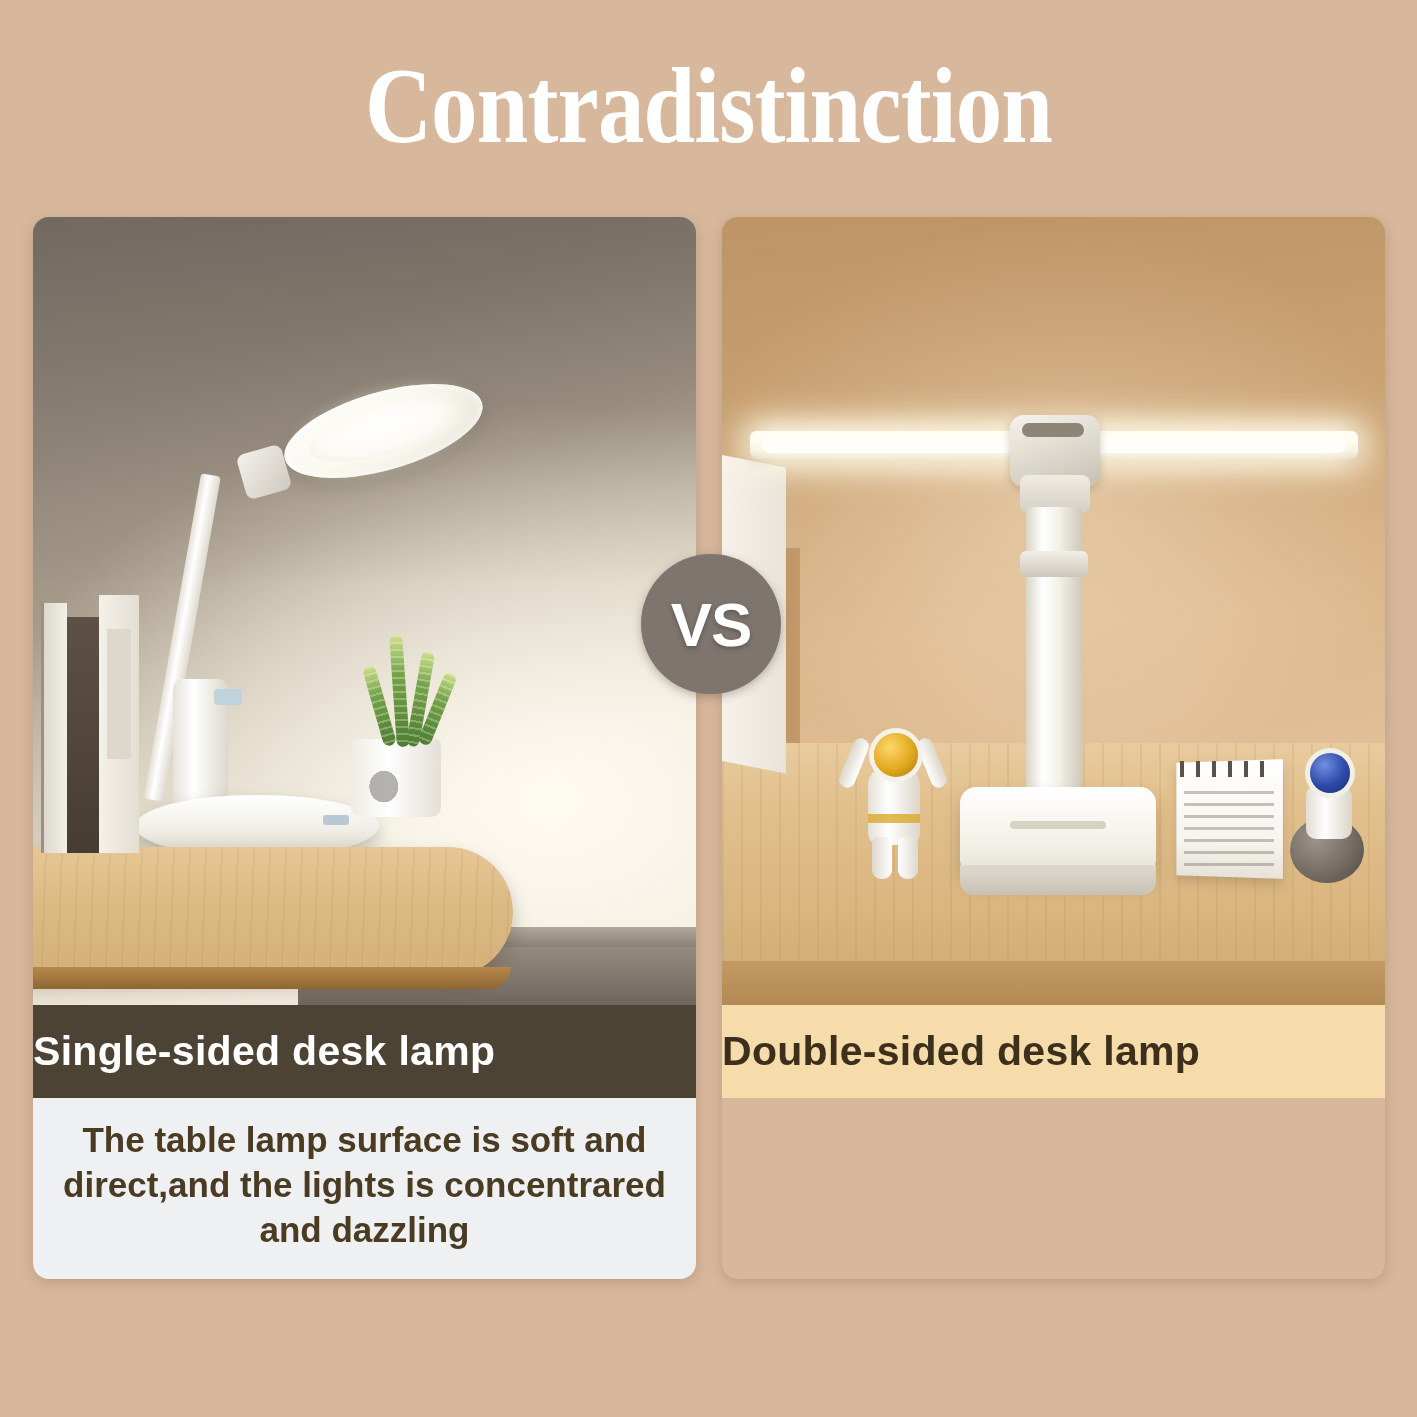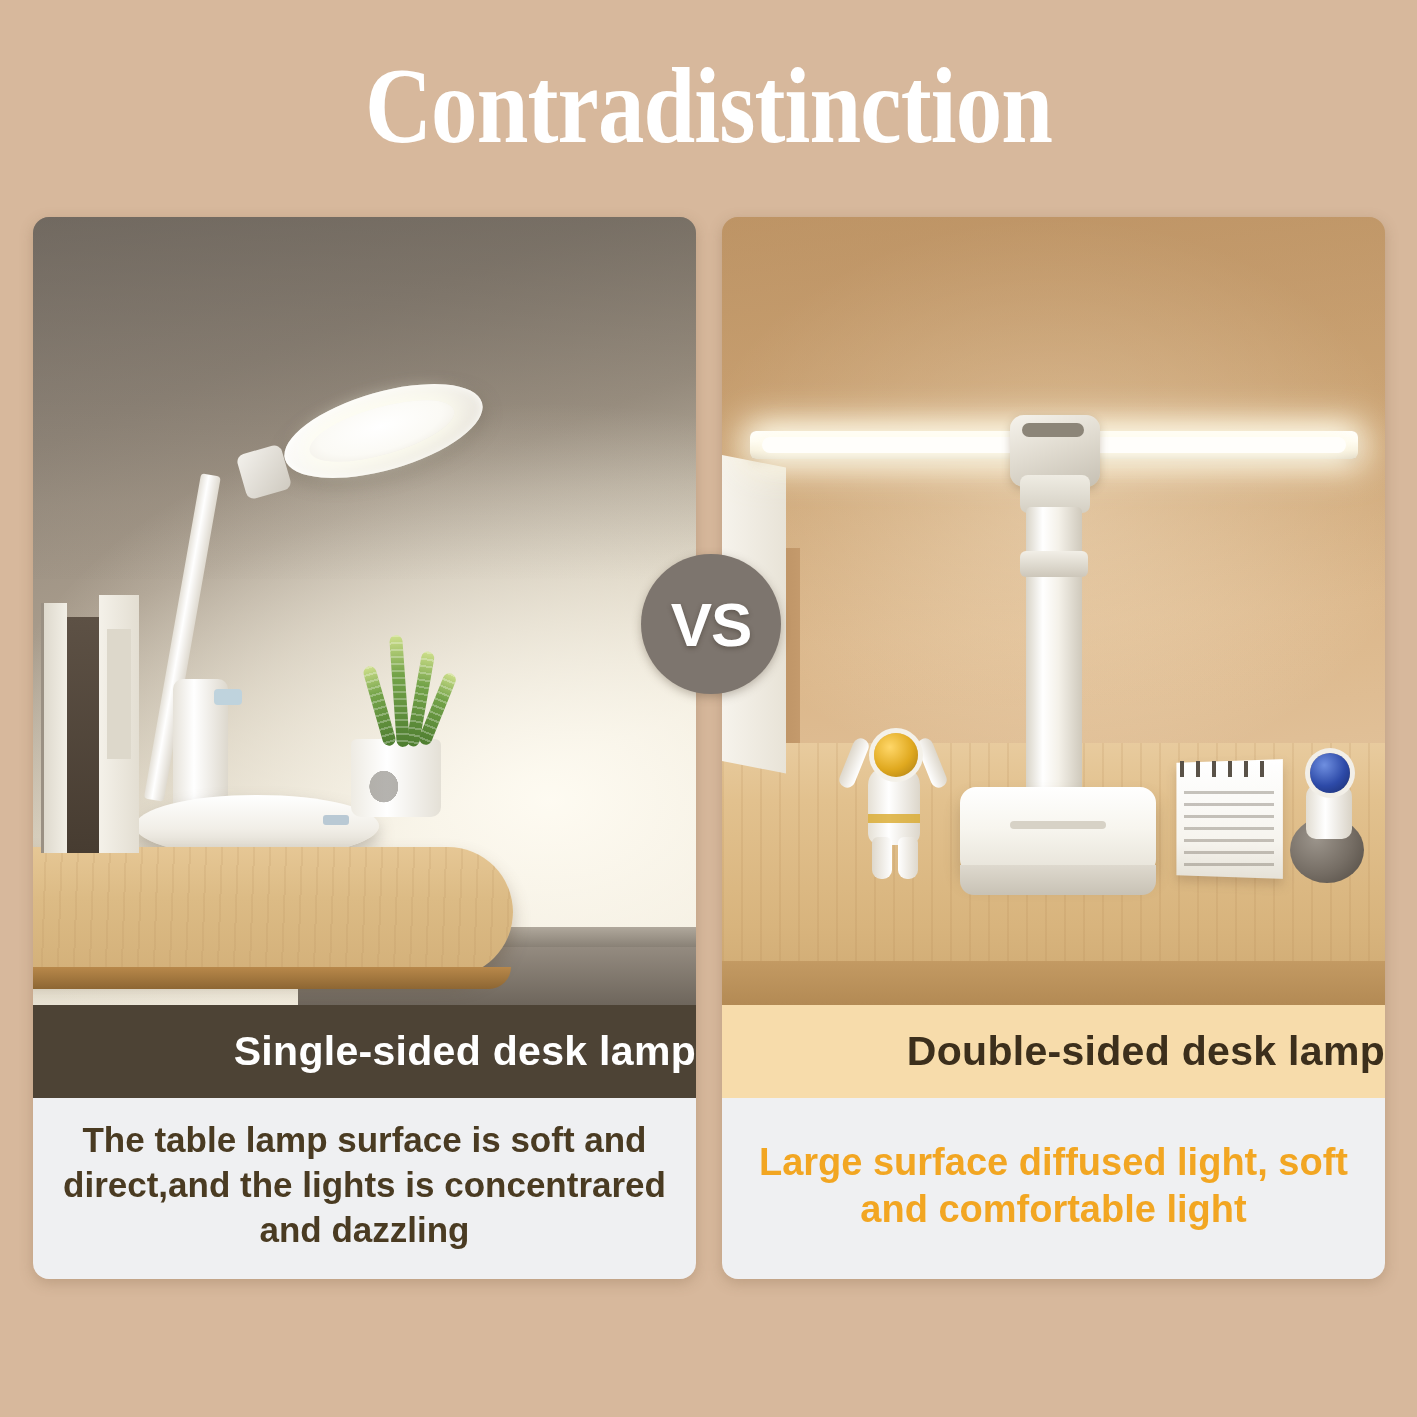--- a/index.html
+++ b/index.html
@@ -37,21 +37,21 @@
     box-shadow:0 4px 14px rgba(120,90,60,0.28);
   }
   .card-left  { left:33px; }
   .card-right { left:722px; }
 
   .photo { position:relative; width:100%; height:788px; overflow:hidden; }
 
   
   .capbar {
     height:93px;
-    display:flex; align-items:center; justify-content:flex-end;
+    display:flex; align-items:center; justify-content:flex-start;
     font-weight:700;
     font-size:41px;
     letter-spacing:0.3px;
     white-space:nowrap;
   }
   .capbar-left  { background:#4d4335; color:#ffffff; }
   .capbar-right { background:#f7dcab; color:#3c2f1c; }
 
   
   .desc {
@@ -458,22 +458,19 @@
 
       <div class="ast2-ball"></div>
       <div class="ast2-body"></div>
       <div class="ast2-helm"></div>
     </div>
 
     <div class="capbar capbar-right">
       <span>Double-sided desk lamp</span>
     </div>
 
-    <div class="desc desc-right">
-      <div class="desc-text">Large surface diffused light, soft and comfortable light</div>
-    </div>
   </div>
 
   <div class="vs-badge">
     <span class="vs-text">VS</span>
   </div>
 
 </div>
 
 </body></html>

